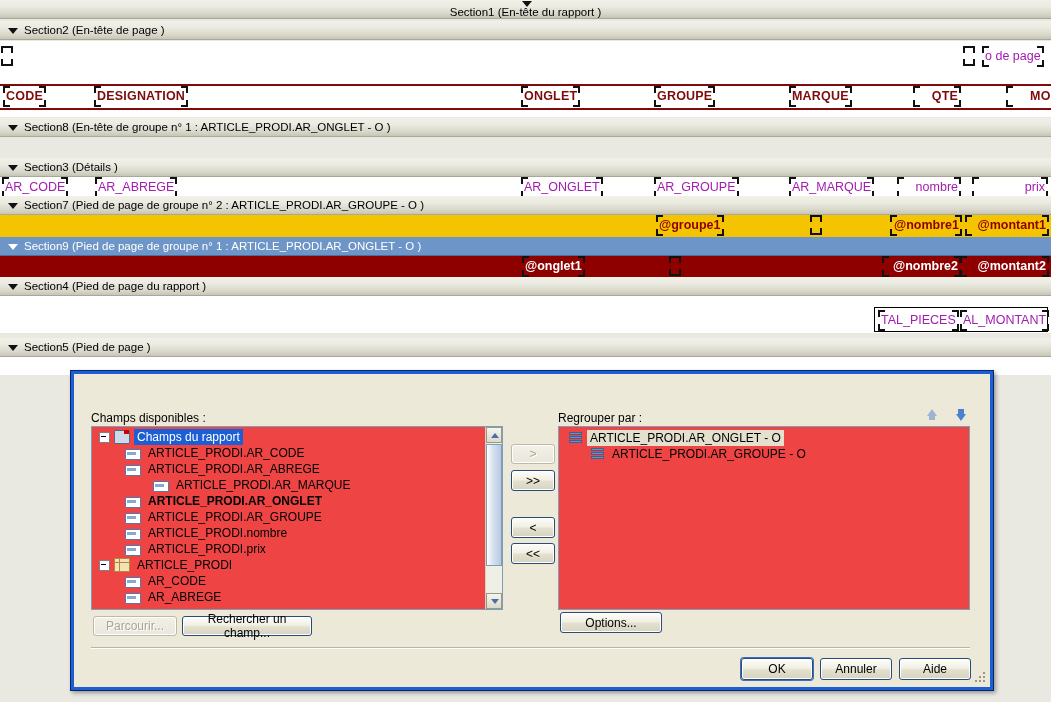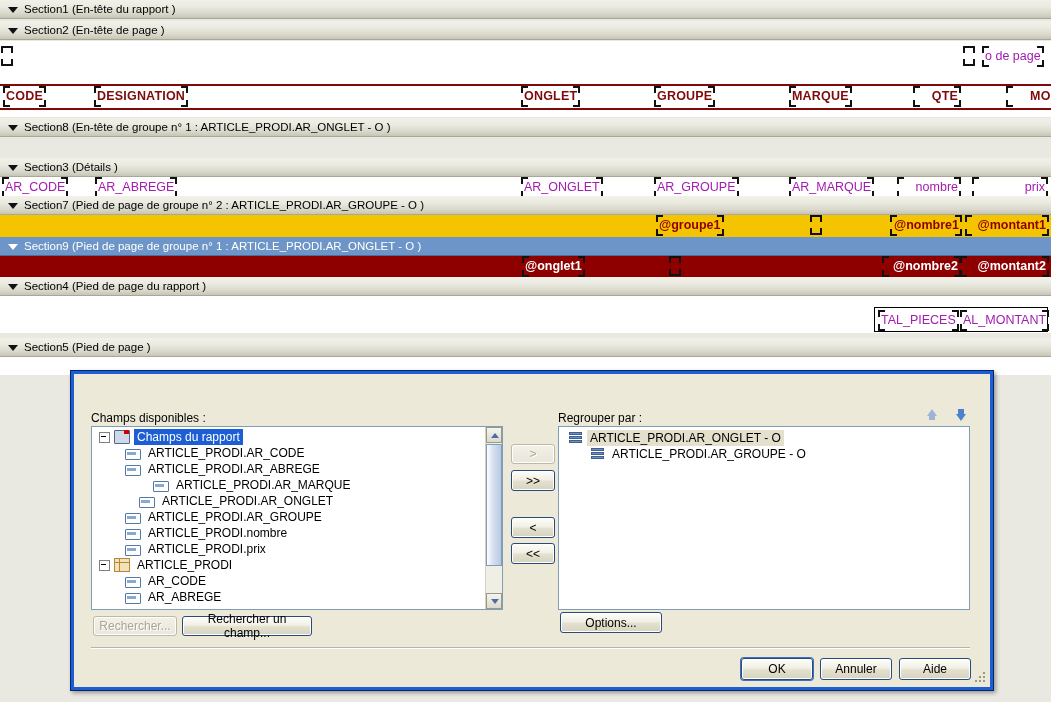--- a/index.html
+++ b/index.html
@@ -90,21 +90,21 @@
     color:#fff;font-weight:bold;font-size:13px;line-height:17px;text-align:center;
     box-shadow:inset 1px 1px 0 rgba(255,255,255,.5);
     cursor:pointer;
   }
 
   .dlg-body{position:absolute;left:3px;top:26px;right:3px;bottom:3px;background:#ece9d8;}
 
   .lbl{position:absolute;font-size:12px;color:#000;white-space:nowrap;}
 
   .listbox{
-    position:absolute;background:#ffffff;border:1px solid #7f9db9;
+    position:absolute;background:#ef4444;border:1px solid #7f9db9;
     box-sizing:border-box;overflow:hidden;
   }
   .tree-row{
     position:relative;height:16px;line-height:16px;font-size:12px;color:#000;
     white-space:nowrap;display:flex;align-items:center;
   }
   .tree-row .txt{padding:0 3px;}
   .tree-row.sel .txt{background:#1c5fd4;color:#fff;}
   .tree-row.sel2 .txt{background:#e4e0cd;color:#000;}
   .exp{
@@ -173,21 +173,21 @@
   .grip{position:absolute;right:3px;bottom:3px;width:12px;height:12px;}
   .grip i{position:absolute;width:2px;height:2px;background:#9a9886;}
 </style>
 </head>
 <body>
 
 <div id="root">
 
   <div class="designer">
 
-    <div class="sec-bar" style="top:0px;">
+    <div class="sec-bar" style="top:0px;flex-direction:column;">
       <span class="tri"></span>
       <span>Section1 (En-tête du rapport  )</span>
     </div>
 
     <div class="sec-bar" style="top:21px;">
       <span class="tri"></span>
       <span>Section2 (En-tête de page  )</span>
     </div>
 
     <div class="band white" style="top:41px;height:44px;">
@@ -512,21 +512,21 @@
             <span class="txt">ARTICLE_PRODI.AR_CODE</span>
           </div>
           <div class="tree-row" style="padding-left:33px;">
             <span class="ic ic-field"></span>
             <span class="txt">ARTICLE_PRODI.AR_ABREGE</span>
           </div>
           <div class="tree-row" style="padding-left:33px;margin-left:28px;">
             <span class="ic ic-field"></span>
             <span class="txt">ARTICLE_PRODI.AR_MARQUE</span>
           </div>
-          <div class="tree-row" style="padding-left:47px;">
+          <div class="tree-row" style="padding-left:33px;font-weight:bold;">
             <span class="ic ic-field"></span>
             <span class="txt">ARTICLE_PRODI.AR_ONGLET</span>
           </div>
           <div class="tree-row" style="padding-left:33px;">
             <span class="ic ic-field"></span>
             <span class="txt">ARTICLE_PRODI.AR_GROUPE</span>
           </div>
           <div class="tree-row" style="padding-left:33px;">
             <span class="ic ic-field"></span>
             <span class="txt">ARTICLE_PRODI.nombre</span>
@@ -581,21 +581,21 @@
             <span class="ic ic-group">
                 <i></i>
                 <i></i>
                 <i></i>
               </span>
             <span class="txt">ARTICLE_PRODI.AR_GROUPE - O</span>
           </div>
         </div>
       </div>
 
-      <div class="btn disabled" style="left:19px;top:219px;width:84px;height:20px;">Rechercher...</div>
+      <div class="btn disabled" style="left:19px;top:219px;width:84px;height:20px;">Parcourir...</div>
       <div class="btn" style="left:108px;top:219px;width:130px;height:20px;">Rechercher un champ...</div>
       <div class="btn" style="left:486px;top:215px;width:102px;height:21px;">Options...</div>
 
       <div class="sep" style="left:17px;top:250px;width:879px;"></div>
 
       <div class="btn default" style="left:667px;top:261px;width:72px;height:22px;">OK</div>
       <div class="btn" style="left:746px;top:261px;width:72px;height:22px;">Annuler</div>
       <div class="btn" style="left:825px;top:261px;width:72px;height:22px;">Aide</div>
 
       <div class="grip">

